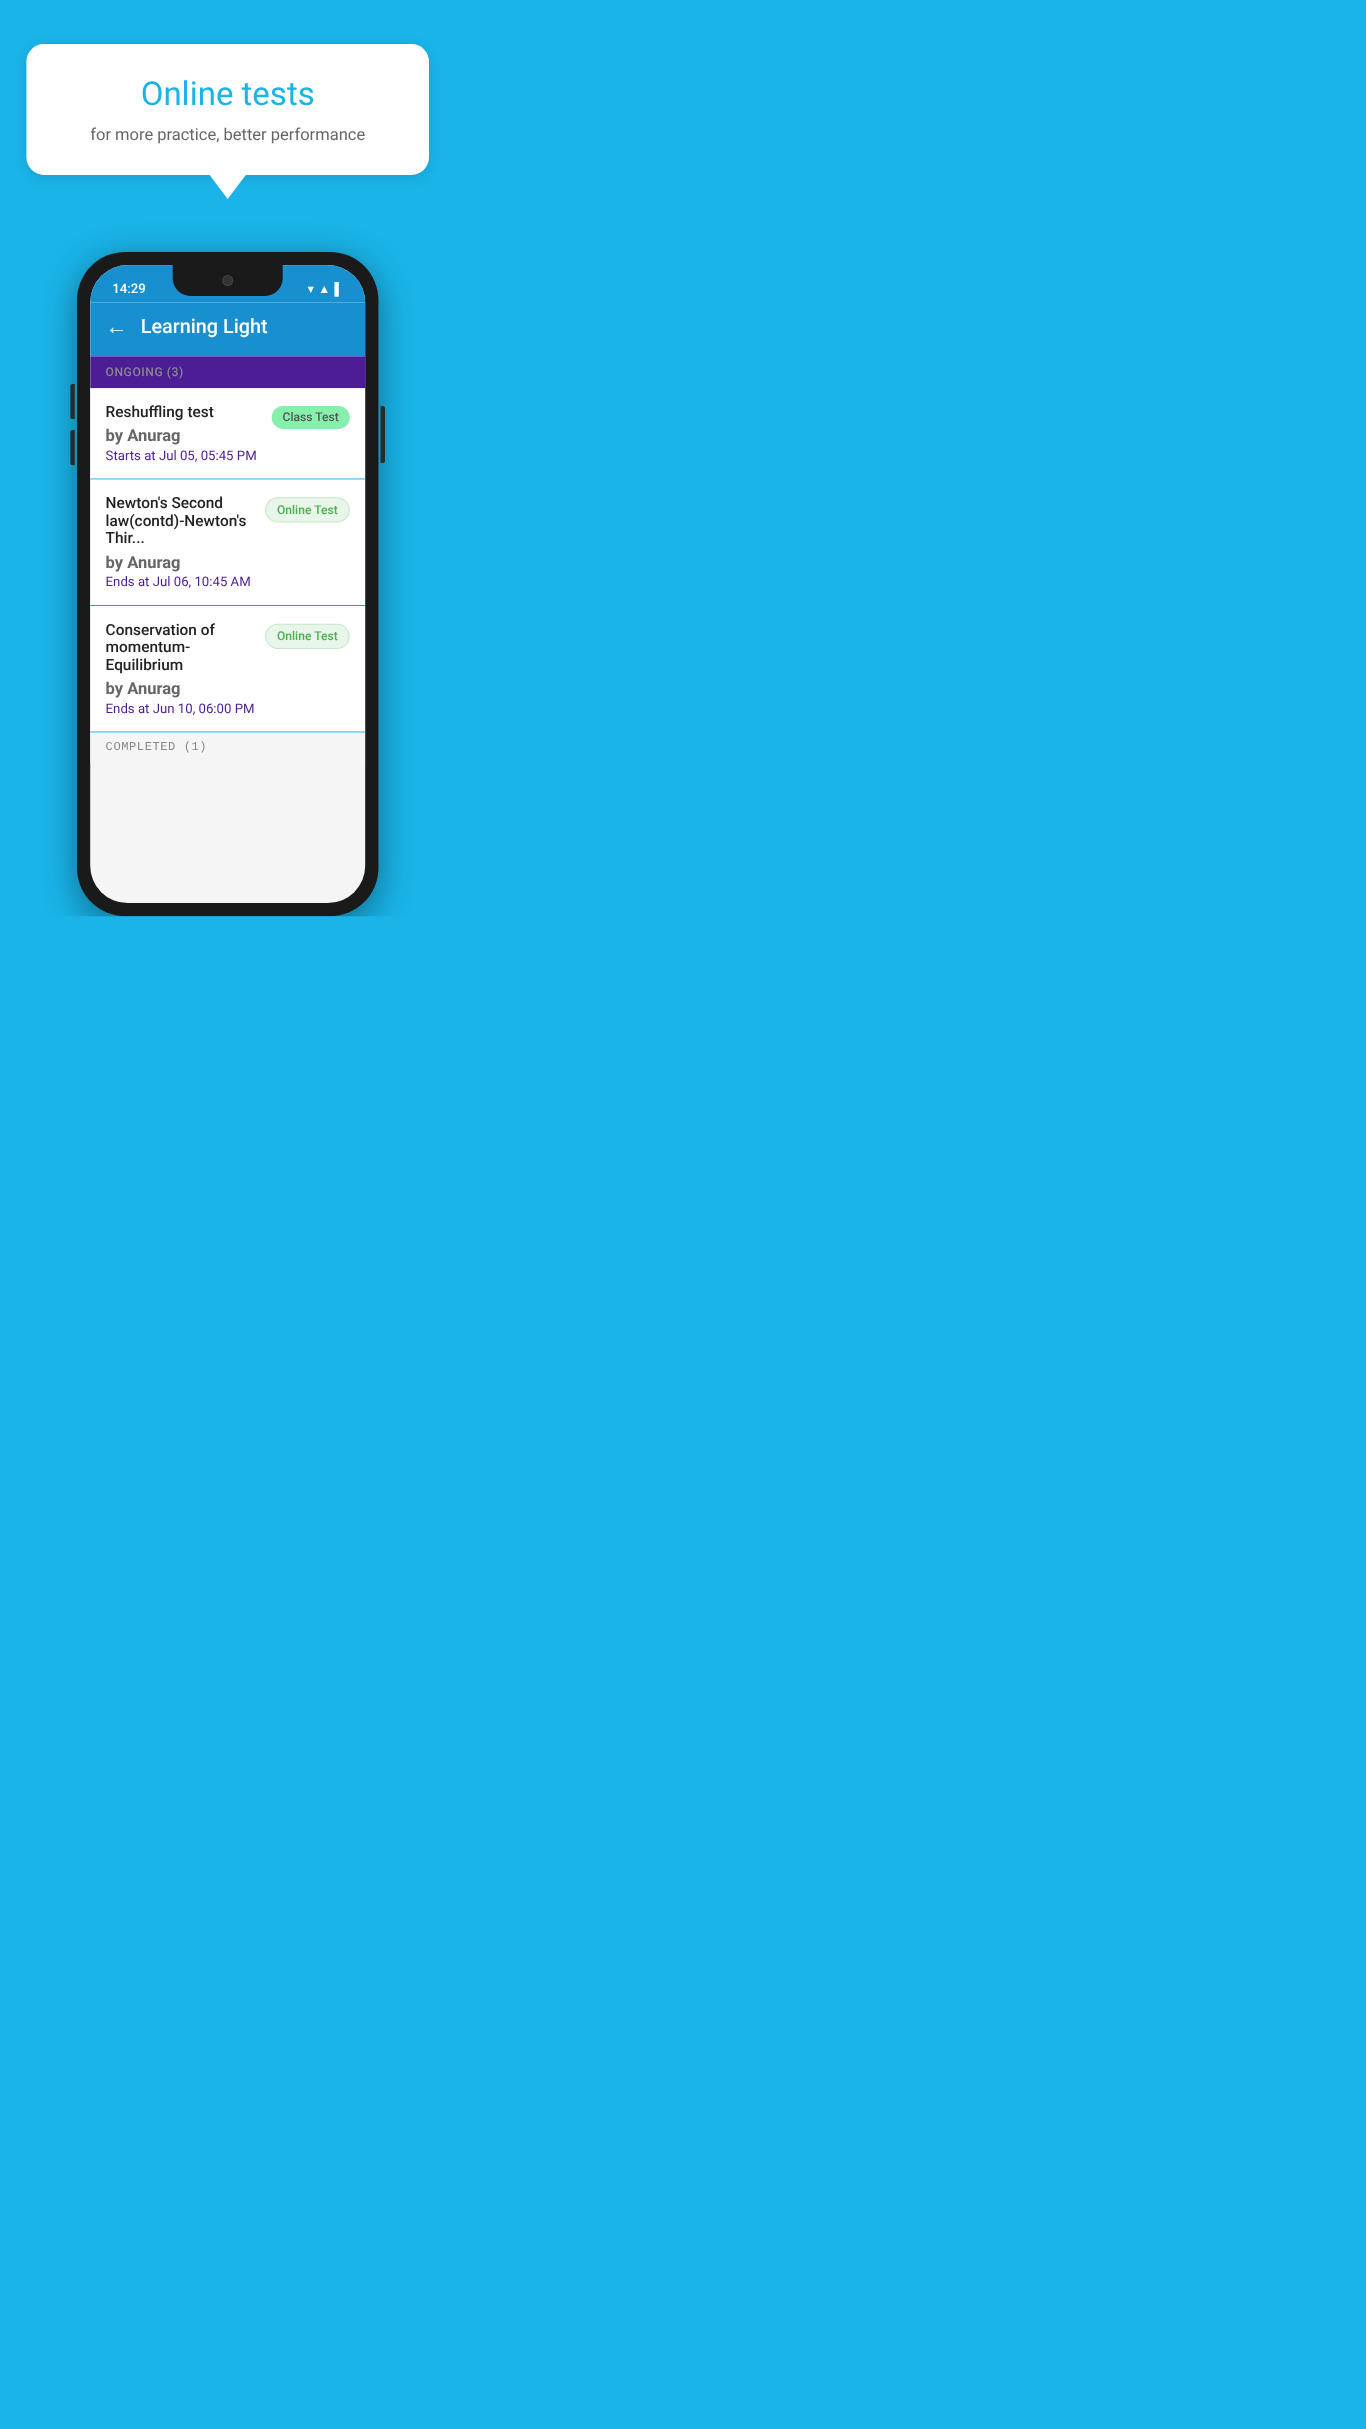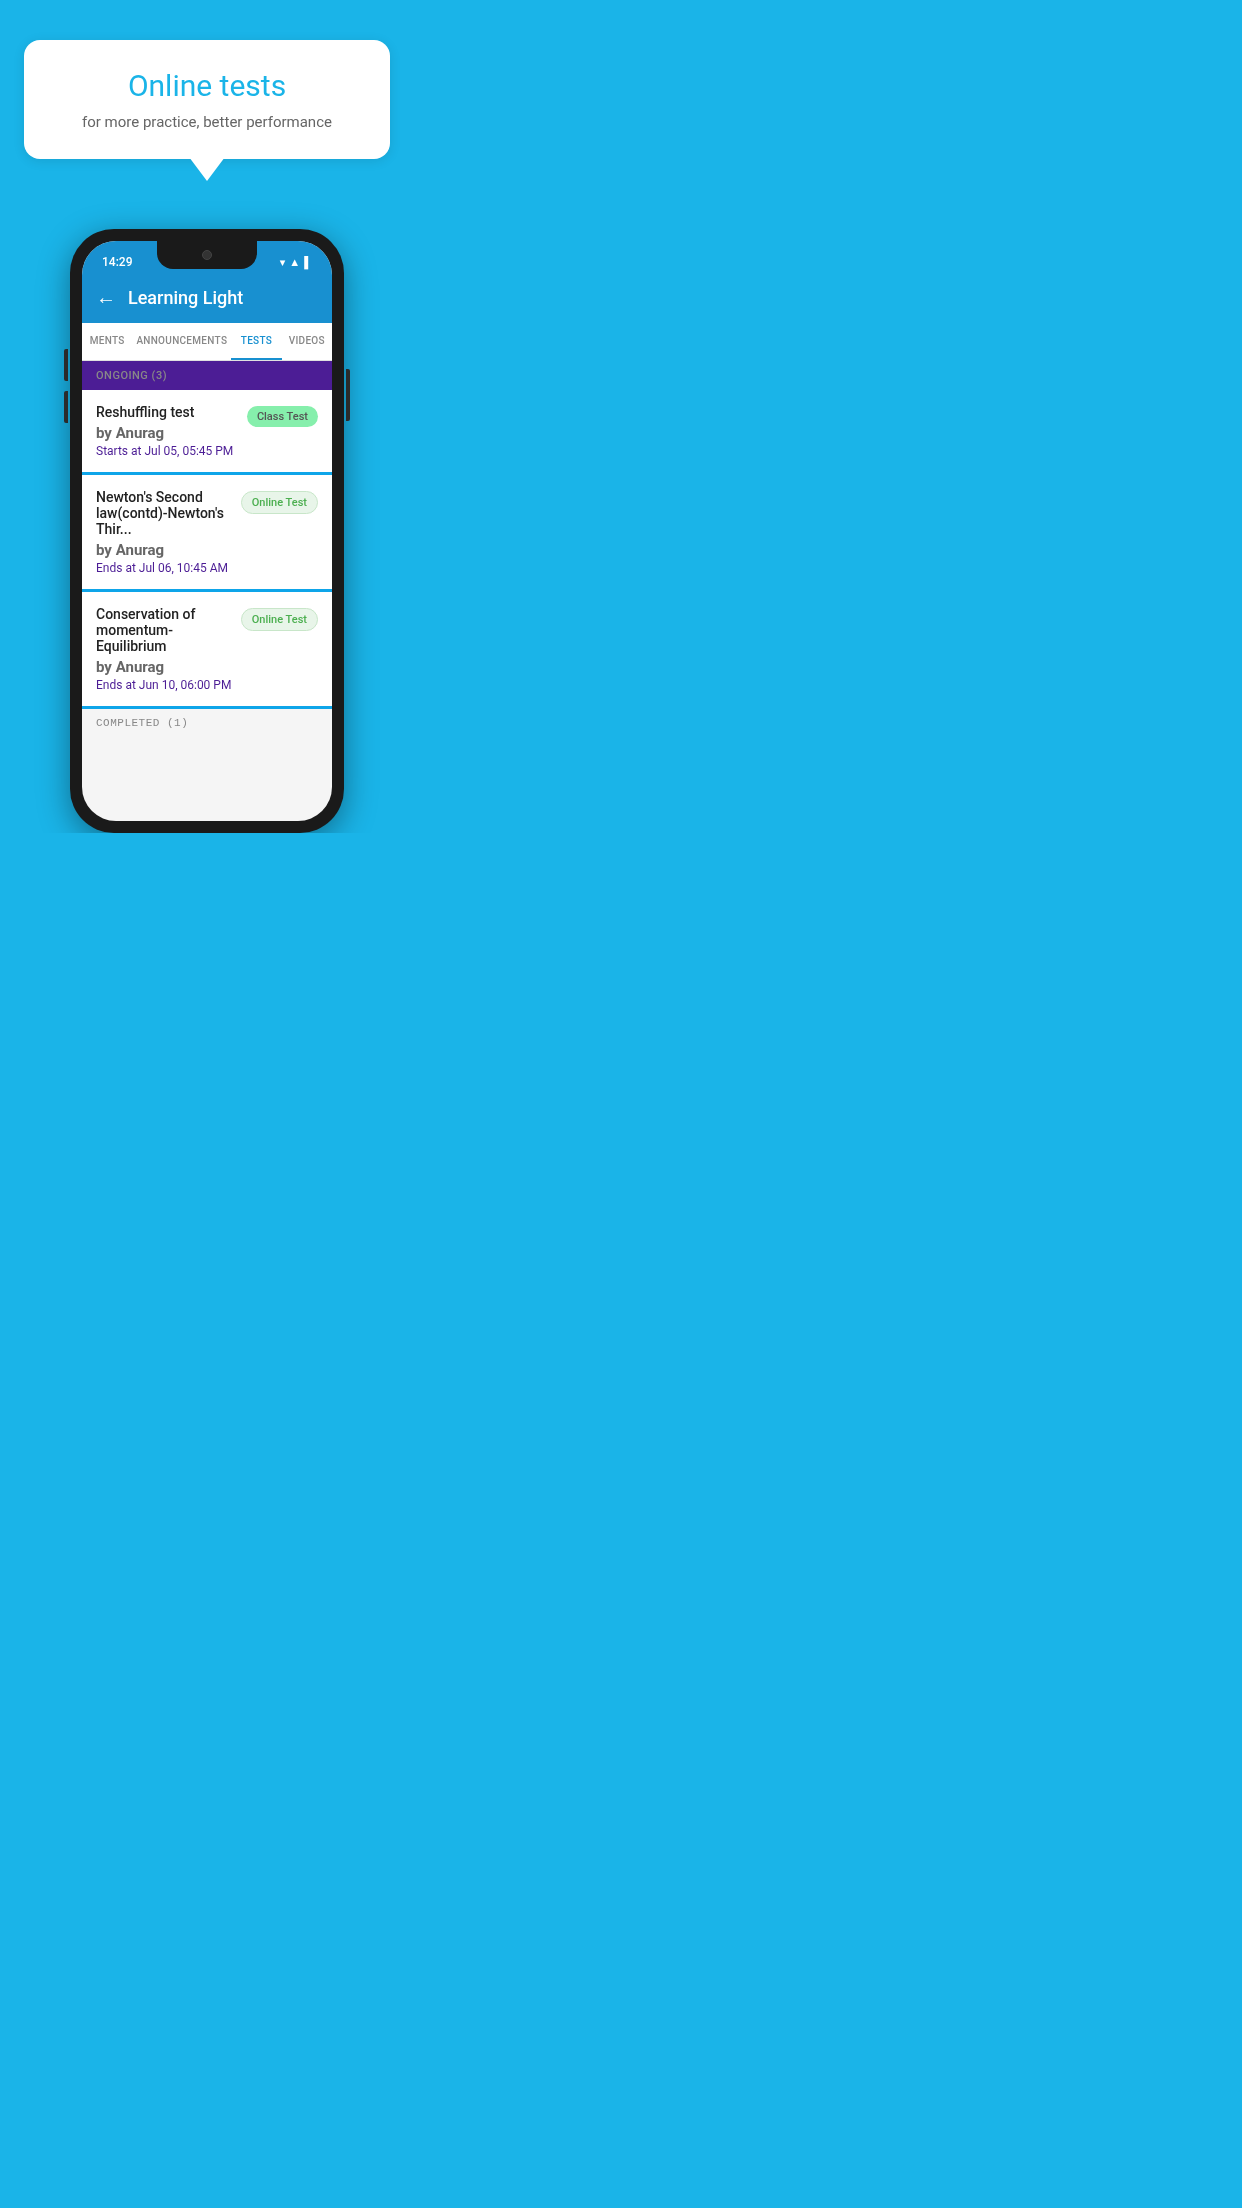--- a/index.html
+++ b/index.html
@@ -219,21 +219,21 @@
       font-size: 11px;
       color: #888;
       font-weight: 500;
       letter-spacing: 0.5px;
     }
 
     
     .test-item {
       background: white;
       padding: 14px 14px;
-      border-bottom: 3px solid #0ea5e9;
+      border-bottom: 1px solid #0ea5e9;
       display: flex;
       justify-content: space-between;
       align-items: flex-start;
     }
 
     .test-info {
       flex: 1;
       margin-right: 8px;
     }
 
@@ -347,26 +347,20 @@
           <span class="signal-icon">▲</span>
           <span class="battery-icon">▌</span>
         </div>
       </div>
 
       <div class="app-header">
         <span class="back-arrow">←</span>
         <span class="app-title">Learning Light</span>
       </div>
 
-      <div class="tabs-container">
-        <div class="tab">MENTS</div>
-        <div class="tab">ANNOUNCEMENTS</div>
-        <div class="tab active">TESTS</div>
-        <div class="tab">VIDEOS</div>
-      </div>
 
 
       <div class="section-label">ONGOING (3)</div>
 
       <div class="test-item">
         <div class="test-info">
           <div class="test-name">Reshuffling test</div>
           <div class="test-by">by Anurag</div>
           <div class="test-date">Starts at  Jul 05, 05:45 PM</div>
         </div>

